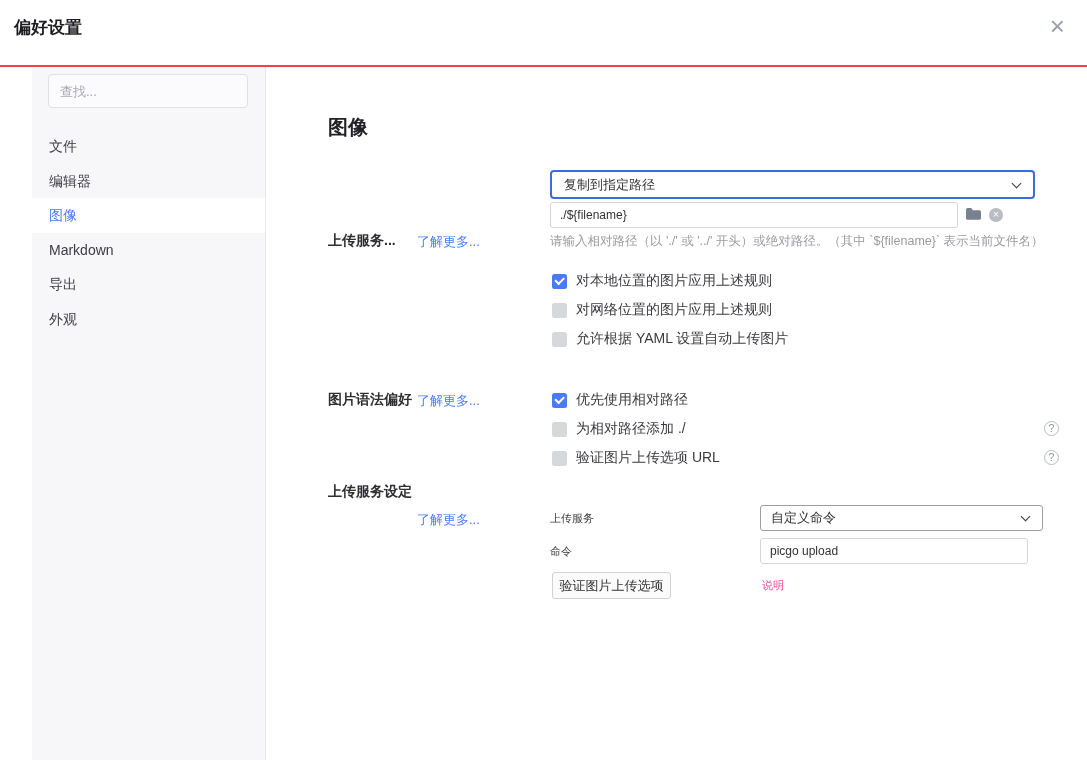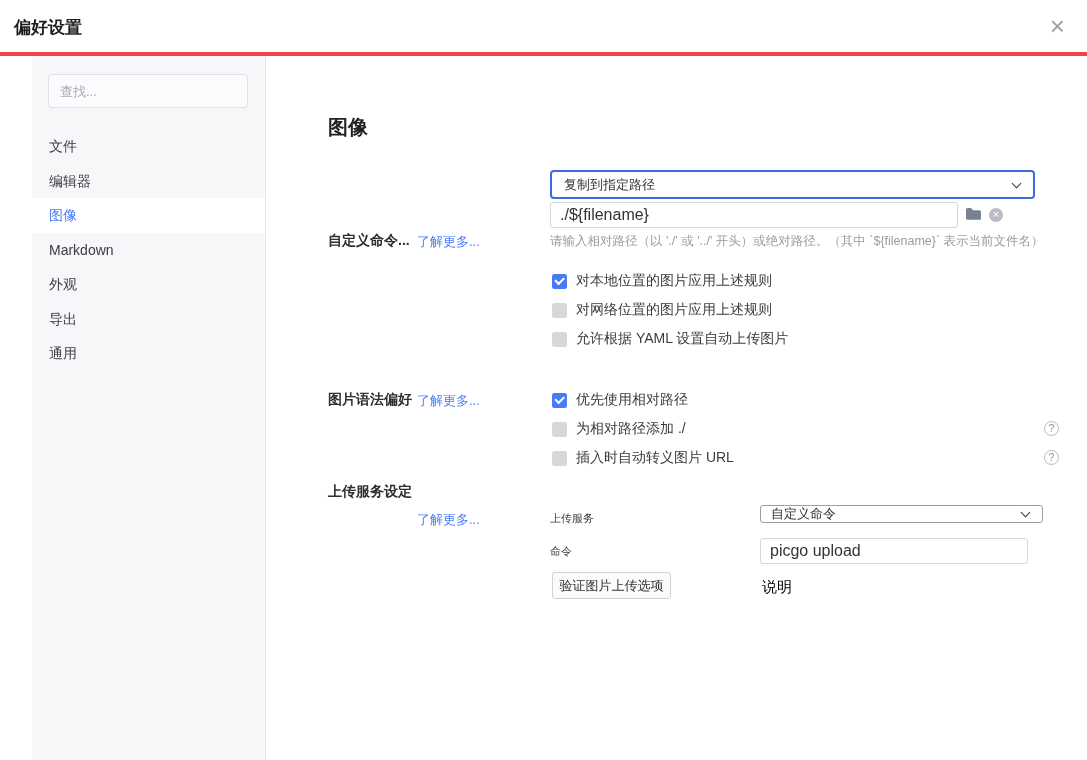--- a/index.html
+++ b/index.html
@@ -1,49 +1,49 @@
 <!DOCTYPE html>
 <html><head>
 <meta charset="utf-8">
 <style>
   * { margin:0; padding:0; box-sizing:border-box; }
   html,body { background:#e9e9e9; }
   body { font-family:"Liberation Sans","DejaVu Sans",sans-serif; }
   .app { position:relative; width:1087px; height:760px; background:#fff; overflow:hidden; }
 
   
-  .header { position:absolute; top:0; left:0; right:0; height:56px; background:#fff; border-bottom:4px solid #ef4444; z-index:3; }
+  .header { position:absolute; top:0; left:0; right:0; height:67px; background:#fff; border-bottom:2px solid #ef4444; z-index:3; }
   .win-title { position:absolute; left:14px; top:16px; font-size:17px; font-weight:700; color:#1d1d21; }
   .close-btn { position:absolute; right:22px; top:10px; font-size:26px; line-height:32px; color:#9ba1ab; cursor:pointer; font-weight:300; }
 
   
   .body { position:absolute; top:56px; left:0; right:0; bottom:0;margin-left:32px; }
   .sidebar { position:absolute; left:0; top:0; bottom:0; width:234px; background:#f7f7f9; border-right:1px solid #e7e7ea; }
   .main { position:absolute; left:234px; top:0; right:0; bottom:0; background:#fff; }
 
   
   .search-box { position:absolute; left:16px; top:18px; width:200px; height:34px; border:1px solid #e0e0e5; border-radius:4px; background:#fbfbfd; padding:0 11px; font-size:13px; color:#333; outline:none; font-family:inherit; }
   .search-box::placeholder { color:#a9a9b0; }
   .side-list { position:absolute; top:73px; left:0; right:0; }
   .side-item { height:34.5px; line-height:34.5px; padding-left:17px; font-size:14px; color:#3c3c43; cursor:pointer; }
   .side-item.selected { background:#fff; color:#4a7bf7; }
 
   
   .main-title { position:absolute; left:62px; top:58px; font-size:20px; font-weight:700; color:#222226; }
   .sec-label { position:absolute; left:62px; font-size:14px; font-weight:700; color:#2e2e33; }
   .learn { position:absolute; left:151px; font-size:13px; color:#4a7bf7; cursor:pointer; }
-  .link { font-size:15px; color:#000000; cursor:pointer; }
+  .link { font-size:11px; color:#ec4899; cursor:pointer; }
 
   .select { position:absolute; background:#fff; font-size:13px; color:#333; cursor:pointer; }
   .select .val { position:absolute; left:12px; top:50%; transform:translateY(-50%); }
   .select1 { left:284px; top:114px; width:485px; height:29px; border:2px solid #3d6ae0; border-radius:4px; }
-  .select2 { left:494px; top:449px; width:283px; height:18px; border:1px solid #9d9da4; border-radius:3px; }
+  .select2 { left:494px; top:449px; width:283px; height:26px; border:1px solid #9d9da4; border-radius:3px; }
   .chev { position:absolute; right:13px; top:50%; width:7px; height:7px; border-right:1.6px solid #3a3a3e; border-bottom:1.6px solid #3a3a3e; transform:translateY(-72%) rotate(45deg); }
 
-  .text-input { position:absolute; border:1px solid #d6d6da; border-radius:3px; background:#fff; font-size:16px; color:#333; padding:0 9px; outline:none; font-family:inherit; }
+  .text-input { position:absolute; border:1px solid #d6d6da; border-radius:3px; background:#fff; font-size:12px; color:#333; padding:0 9px; outline:none; font-family:inherit; }
   .path-input { left:284px; top:146px; width:408px; height:26px; }
   .cmd-input { left:494px; top:482px; width:268px; height:26px; }
 
   .folder-icon { position:absolute; left:699px; top:150px; width:17px; height:16px; cursor:pointer; }
   .clear-icon { position:absolute; left:723px; top:152px; width:14px; height:14px; border-radius:50%; background:#b9bcc3; color:#fff; font-size:11px; line-height:13px; text-align:center; cursor:pointer; }
 
   .hint { position:absolute; left:284px; top:177px; font-size:12.5px; color:#9a9ba2; white-space:nowrap; }
 
   .cb-row { position:absolute; left:286px; height:20px; display:flex; align-items:center; gap:9px; font-size:14px; color:#3a3a40; cursor:pointer; }
   .cb { width:15px; height:15px; border-radius:2.5px; background:#d7d8dc; position:relative; flex:none; }
@@ -69,30 +69,29 @@
 
   <div class="body">
 
     <div class="sidebar">
       <input class="search-box" placeholder="查找..." style="">
       <div class="side-list">
         <div class="side-item">文件</div>
         <div class="side-item">编辑器</div>
         <div class="side-item selected">图像</div>
         <div class="side-item">Markdown</div>
+        <div class="side-item">导出</div>
         <div class="side-item">外观</div>
-        <div class="side-item">导出</div>
-        <div class="side-item">通用</div>
       </div>
     </div>
 
     <div class="main">
       <div class="main-title">图像</div>
 
-      <div class="sec-label" style="top:176px;">自定义命令...</div>
+      <div class="sec-label" style="top:176px;">上传服务...</div>
       <div class="learn" style="top:177px;">了解更多...</div>
 
       <div class="select select1">
         <span class="val">复制到指定路径</span>
         <span class="chev"></span>
       </div>
 
       <input class="text-input path-input" value="./${filename}" style="">
       <span class="folder-icon">
         <svg width="17" height="16" viewBox="0 0 17 15">
@@ -122,21 +121,21 @@
       <div class="cb-row" style="top:334px;">
         <span class="cb checked"></span>
         <span class="cb-label">优先使用相对路径</span>
       </div>
       <div class="cb-row" style="top:363px;">
         <span class="cb"></span>
         <span class="cb-label">为相对路径添加 ./</span>
       </div>
       <div class="cb-row" style="top:392px;">
         <span class="cb"></span>
-        <span class="cb-label">插入时自动转义图片 URL</span>
+        <span class="cb-label">验证图片上传选项 URL</span>
       </div>
 
       <span class="help" style="top:365px;">?</span>
       <span class="help" style="top:394px;">?</span>
 
       <div class="sec-label" style="top:427px;">上传服务设定</div>
       <div class="learn" style="top:455px;">了解更多...</div>
 
       <div class="form-label" style="top:455px;">上传服务</div>
       <div class="select select2">

